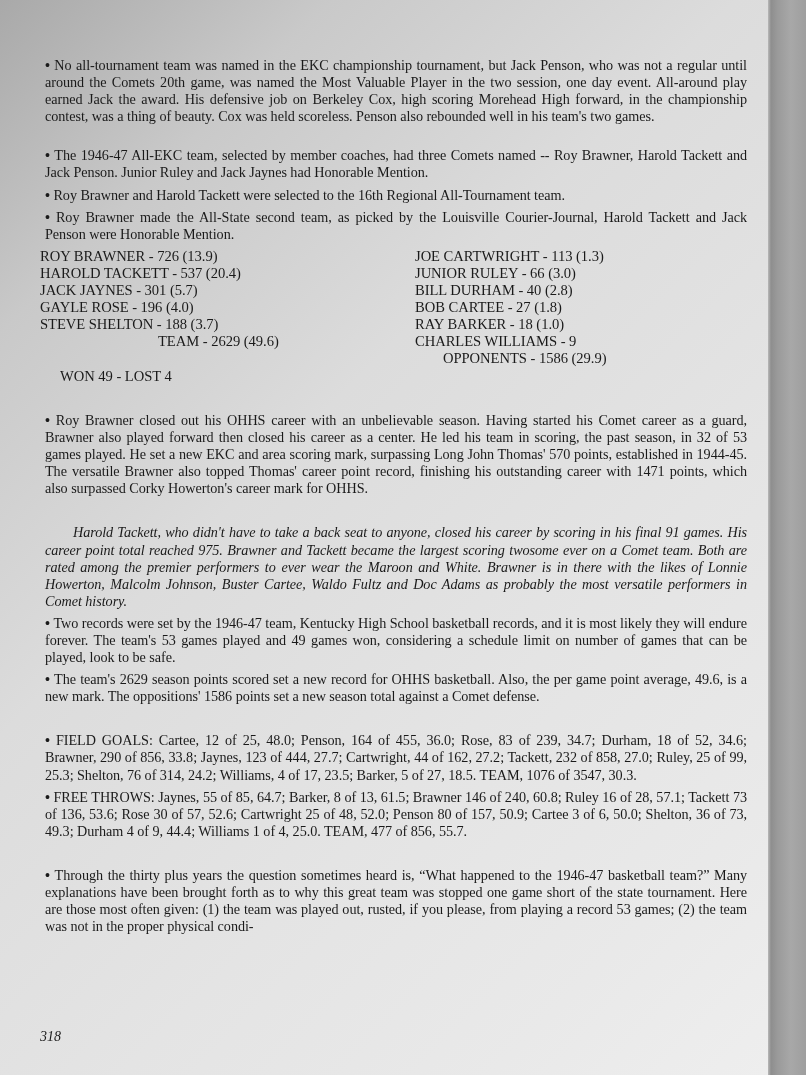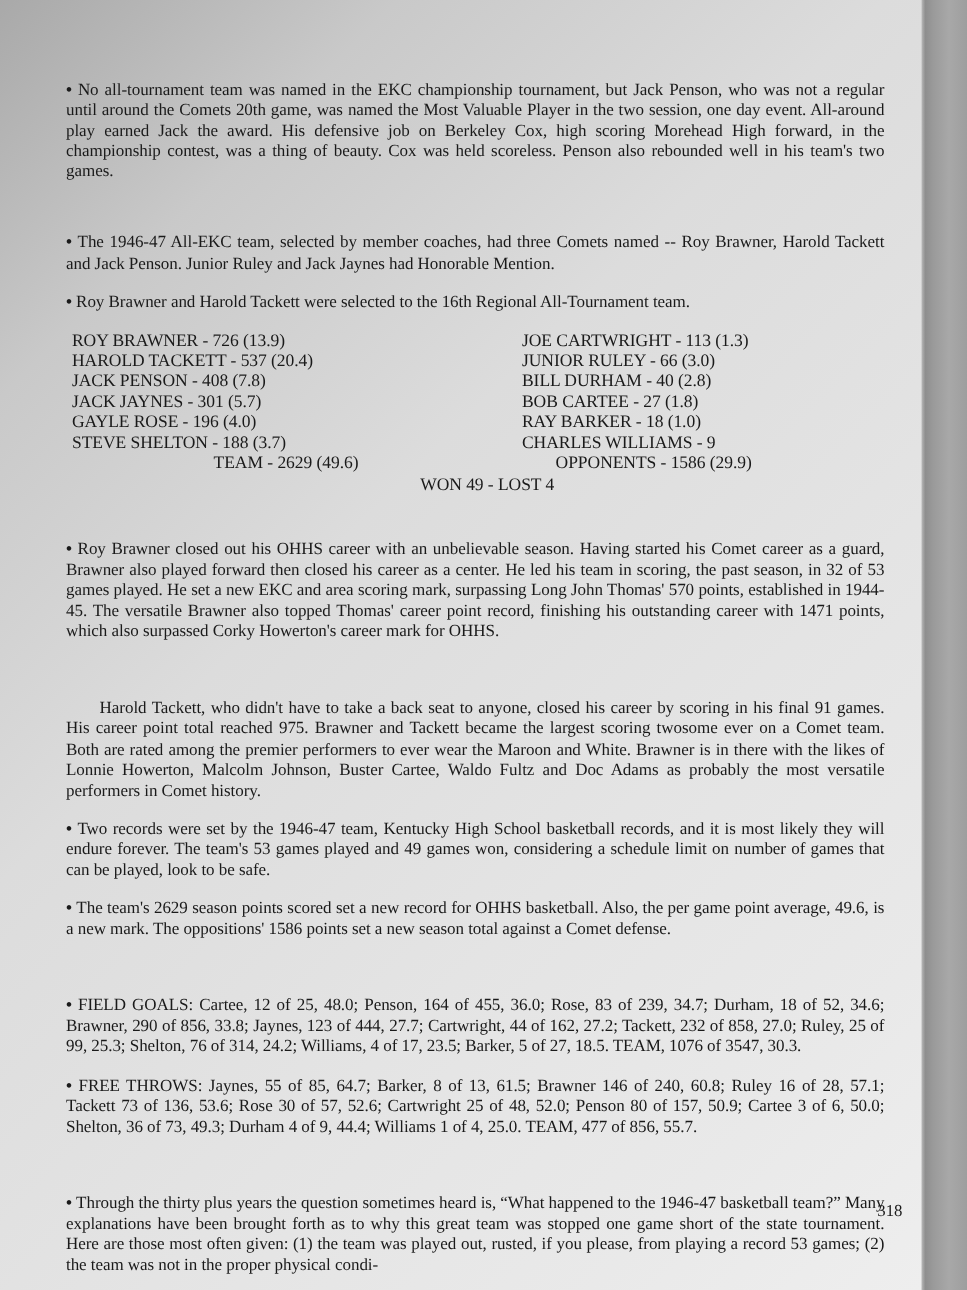--- a/index.html
+++ b/index.html
@@ -14,52 +14,52 @@
     background: linear-gradient(135deg,#a9a9a9 0%,#c9c9c9 18%,#dcdcdc 40%,#e4e4e4 65%,#e9e9e9 85%,#eeeeee 100%);
   }
   .gutter {
     position:absolute; left:768px; top:0; width:38px; height:1075px;
     background: linear-gradient(90deg,#b8b8b8 0%,#8e8e8e 8%,#9a9a9a 25%,#a8a8a8 60%,#9e9e9e 100%);
   }
   .content {
     position:absolute; left:40px; top:52px; width:712px;
     font-size:14.2px; line-height:17.1px; letter-spacing:-0.05px;
   }
-  p { margin:15px; text-align:justify; }
+  p { margin:5px; text-align:justify; }
   .gap { height:12px; }
-  .indent { text-indent:28px; }
+  .indent { text-indent:28px;font-style:italic; }
   .bullet::before { content:"\2022\00a0"; font-weight:bold; }
   .stats { position:relative; height:120px; font-size:14.6px; line-height:17.1px; }
   .col { position:absolute; top:0; }
   .col.left { left:0; }
   .col.right { left:375px; }
-  .row { white-space:nowrap;margin-left:20px; }
+  .row { white-space:nowrap; }
   .total-left { padding-left:118px; }
   .total-right { padding-left:28px;text-align:center; }
-  .record { text-align:center; padding-left:20px; font-size:14.6px; }
-  .pagenum { position:absolute; left:0; width:712px; top:949px; text-align:right; font-size:14px; }
+  .record { padding-left:20px; font-size:14.6px; }
+  .pagenum { position:absolute; left:0; width:712px; top:976px; text-align:left; font-style:italic; font-size:14px; }
 </style>
 </head>
 <body>
 
 <div class="page"></div>
 <div class="gutter"></div>
 
 <div class="content">
 
   <p class="bullet">No all-tournament team was named in the EKC championship tournament, but Jack Penson, who was not a regular until around the Comets 20th game, was named the Most Valuable Player in the two session, one day event.  All-around play earned Jack the award.  His defensive job on Berkeley Cox, high scoring Morehead High forward, in the championship contest, was a thing of beauty.  Cox was held scoreless.  Penson also rebounded well in his team's two games.</p>
   <div class="gap"></div>
   <p class="bullet">The 1946-47 All-EKC team, selected by member coaches, had three Comets named -- Roy Brawner, Harold Tackett and Jack Penson.  Junior Ruley and Jack Jaynes had Honorable Mention.</p>
   <p class="bullet">Roy Brawner and Harold Tackett were selected to the 16th Regional All-Tournament team.</p>
+  <p class="bullet">Roy Brawner made the All-State second team, as picked by the Louisville Courier-Journal, Harold Tackett and Jack Penson were Honorable Mention.</p>
 
   <div class="stats">
     <div class="col left">
       <div class="row">ROY BRAWNER - 726  (13.9)</div>
       <div class="row">HAROLD TACKETT - 537  (20.4)</div>
-      <div class="row">JACK PENSON - 408  (7.8)</div>
       <div class="row">JACK JAYNES - 301  (5.7)</div>
       <div class="row">GAYLE ROSE - 196  (4.0)</div>
       <div class="row">STEVE SHELTON - 188  (3.7)</div>
       <div class="row total-left">TEAM - 2629  (49.6)</div>
     </div>
     <div class="col right">
       <div class="row">JOE CARTWRIGHT - 113  (1.3)</div>
       <div class="row">JUNIOR RULEY - 66  (3.0)</div>
       <div class="row">BILL DURHAM - 40  (2.8)</div>
       <div class="row">BOB CARTEE - 27  (1.8)</div>

